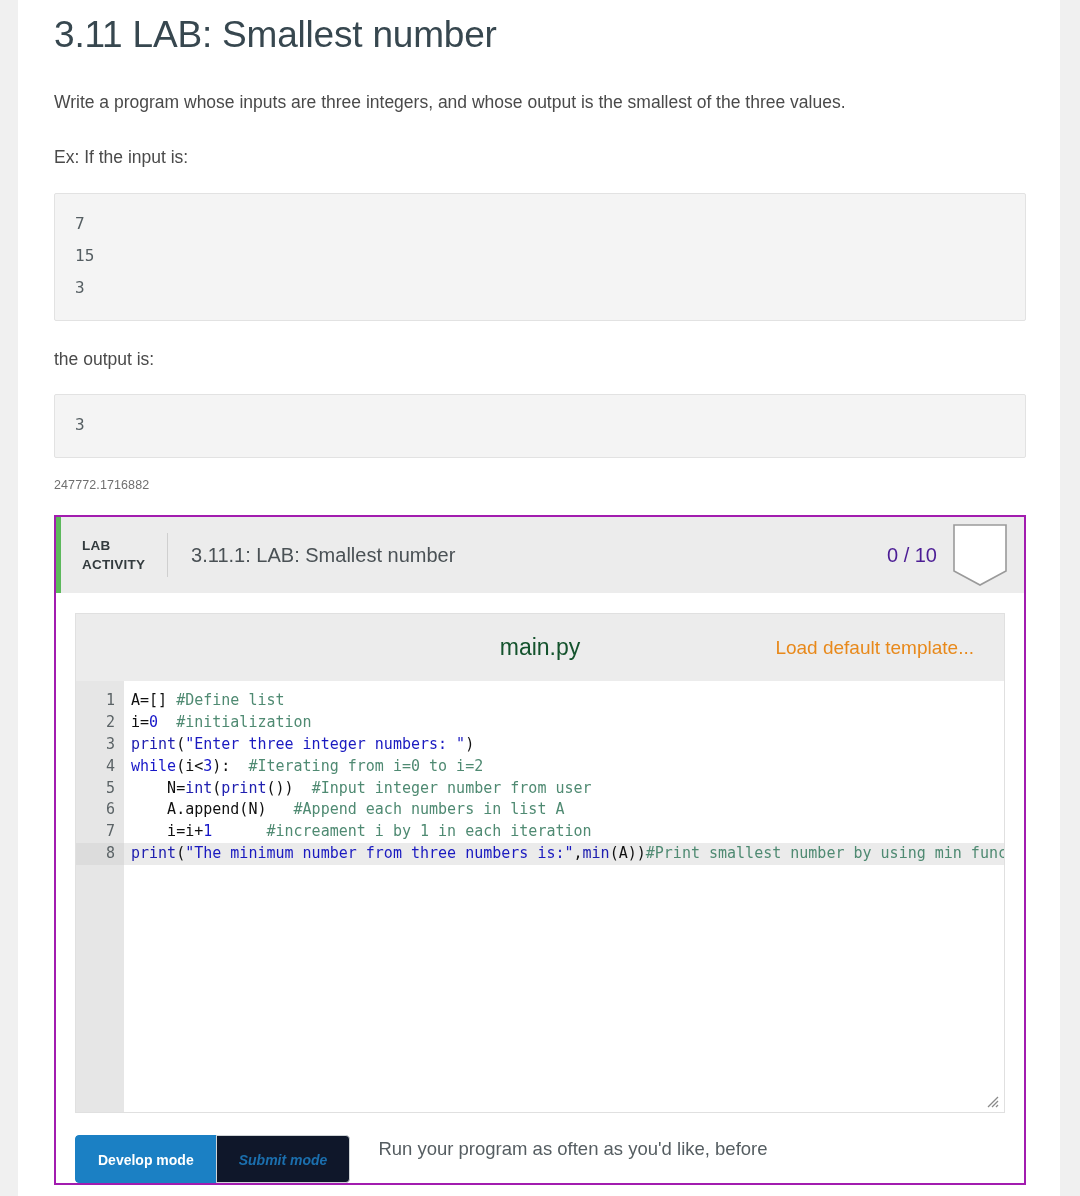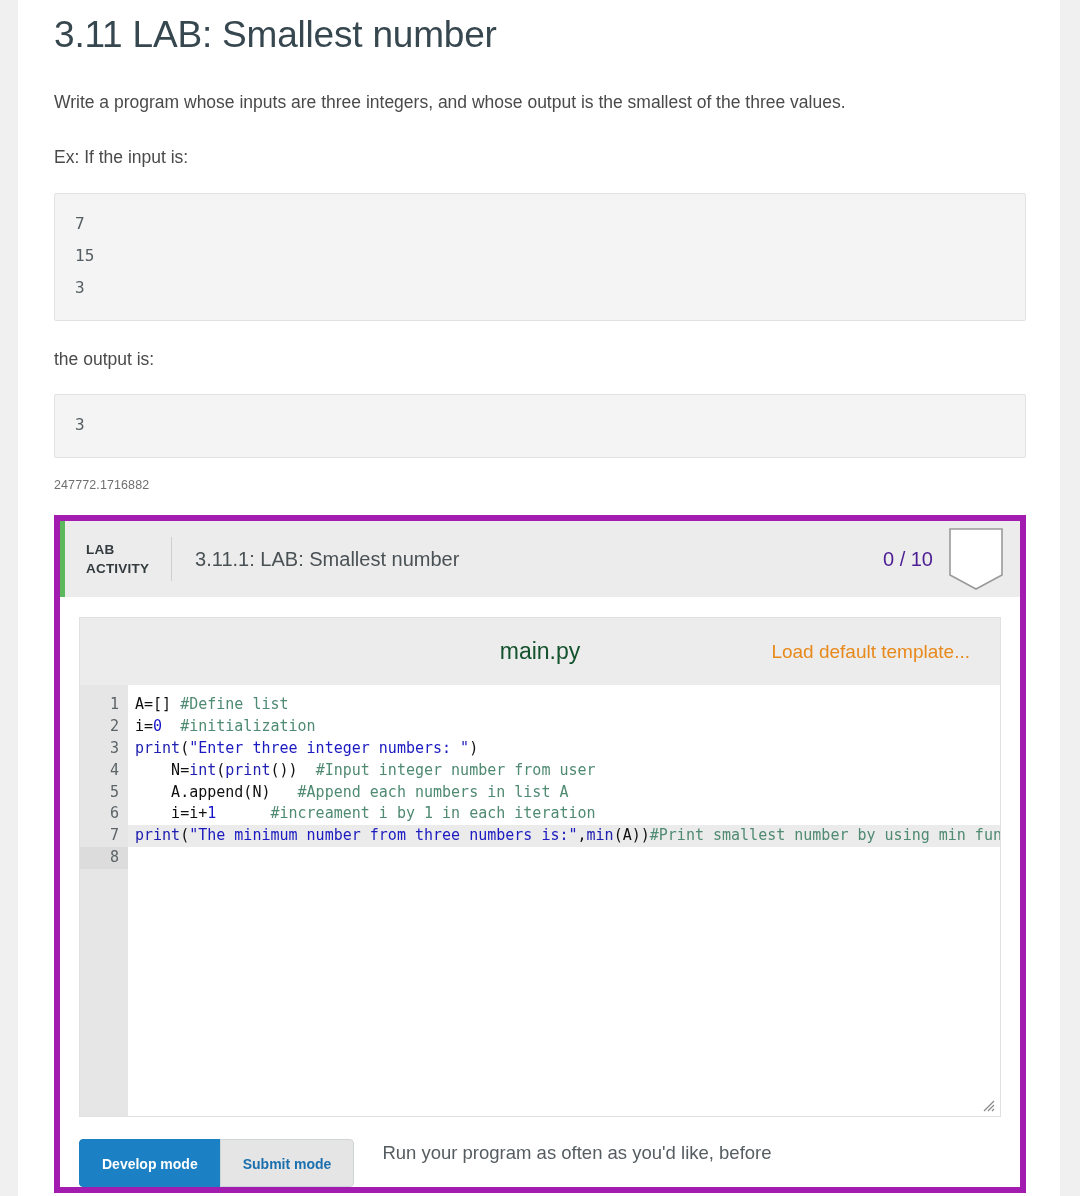--- a/index.html
+++ b/index.html
@@ -77,21 +77,21 @@
     color: #6f6f6f;
     padding-top: 20px;
     letter-spacing: 0.1px;
   }
 
   
   .lab-panel {
     margin-top: 23px;
     width: 972px;
     background: #ffffff;
-    border: 6px solid #a21caf;
+    border: 2px solid #a21caf;
     box-sizing: border-box;
   }
   .lab-header {
     display: flex;
     align-items: stretch;
     background: #ececec;
     border-left: 5px solid #5cb85c;
     height: 76px;
     box-sizing: border-box;
     position: relative;
@@ -242,24 +242,25 @@
     border: 1px solid #1b80c4;
     white-space: nowrap;
   }
   .mode-btn.active {
     background: #1b80c4;
     color: #ffffff;
     border-radius: 4px 0 0 4px;
     border-right: none;
   }
   .mode-btn.inactive {
-    background: #e5e5e5;
+    background: #0f172a;
     color: #1b6fae;
     border-radius: 0 4px 4px 0;
     border-color: #cfd4d7;
+    font-style: italic;
   }
   .run-note {
     font-size: 18.5px;
     color: #555d61;
     padding-left: 28px;
     line-height: 1.5;
     max-width: 430px;
   }
 </style>
 </head>
@@ -318,20 +319,21 @@
                 <div class="ln">4</div>
                 <div class="ln">5</div>
                 <div class="ln">6</div>
                 <div class="ln">7</div>
                 <div class="ln active">8</div>
               </div>
             <div class="code-lines">
                 <div class="cl"><span class="tok-plain">A=[] </span><span class="tok-cmt">#Define list</span></div>
                 <div class="cl"><span class="tok-plain">i=</span><span class="tok-num">0</span><span class="tok-plain">  </span><span class="tok-cmt">#initialization</span></div>
                 <div class="cl"><span class="tok-fn">print</span><span class="tok-plain">(</span><span class="tok-str">"Enter three integer numbers: "</span><span class="tok-plain">)</span></div>
+                <div class="cl"><span class="tok-kw">while</span><span class="tok-plain">(i&lt;</span><span class="tok-num">3</span><span class="tok-plain">):  </span><span class="tok-cmt">#Iterating from i=0 to i=2</span></div>
                 <div class="cl"><span class="tok-plain">    N=</span><span class="tok-fn">int</span><span class="tok-plain">(</span><span class="tok-fn">print</span><span class="tok-plain">())  </span><span class="tok-cmt">#Input integer number from user</span></div>
                 <div class="cl"><span class="tok-plain">    A.append(N)   </span><span class="tok-cmt">#Append each numbers in list A</span></div>
                 <div class="cl"><span class="tok-plain">    i=i+</span><span class="tok-num">1</span><span class="tok-plain">      </span><span class="tok-cmt">#increament i by 1 in each iteration</span></div>
                 <div class="cl active"><span class="tok-fn">print</span><span class="tok-plain">(</span><span class="tok-str">"The minimum number from three numbers is:"</span><span class="tok-plain">,</span><span class="tok-fn">min</span><span class="tok-plain">(A))</span><span class="tok-cmt">#Print smallest number by using min function</span></div>
               </div>
             <svg class="resize-grip" viewBox="0 0 14 14">
               <path d="M13 3 L3 13 M13 7 L7 13 M13 11 L11 13" stroke="#8a8a8a" stroke-width="1.3" fill="none"></path>
             </svg>
           </div>
         </div>

